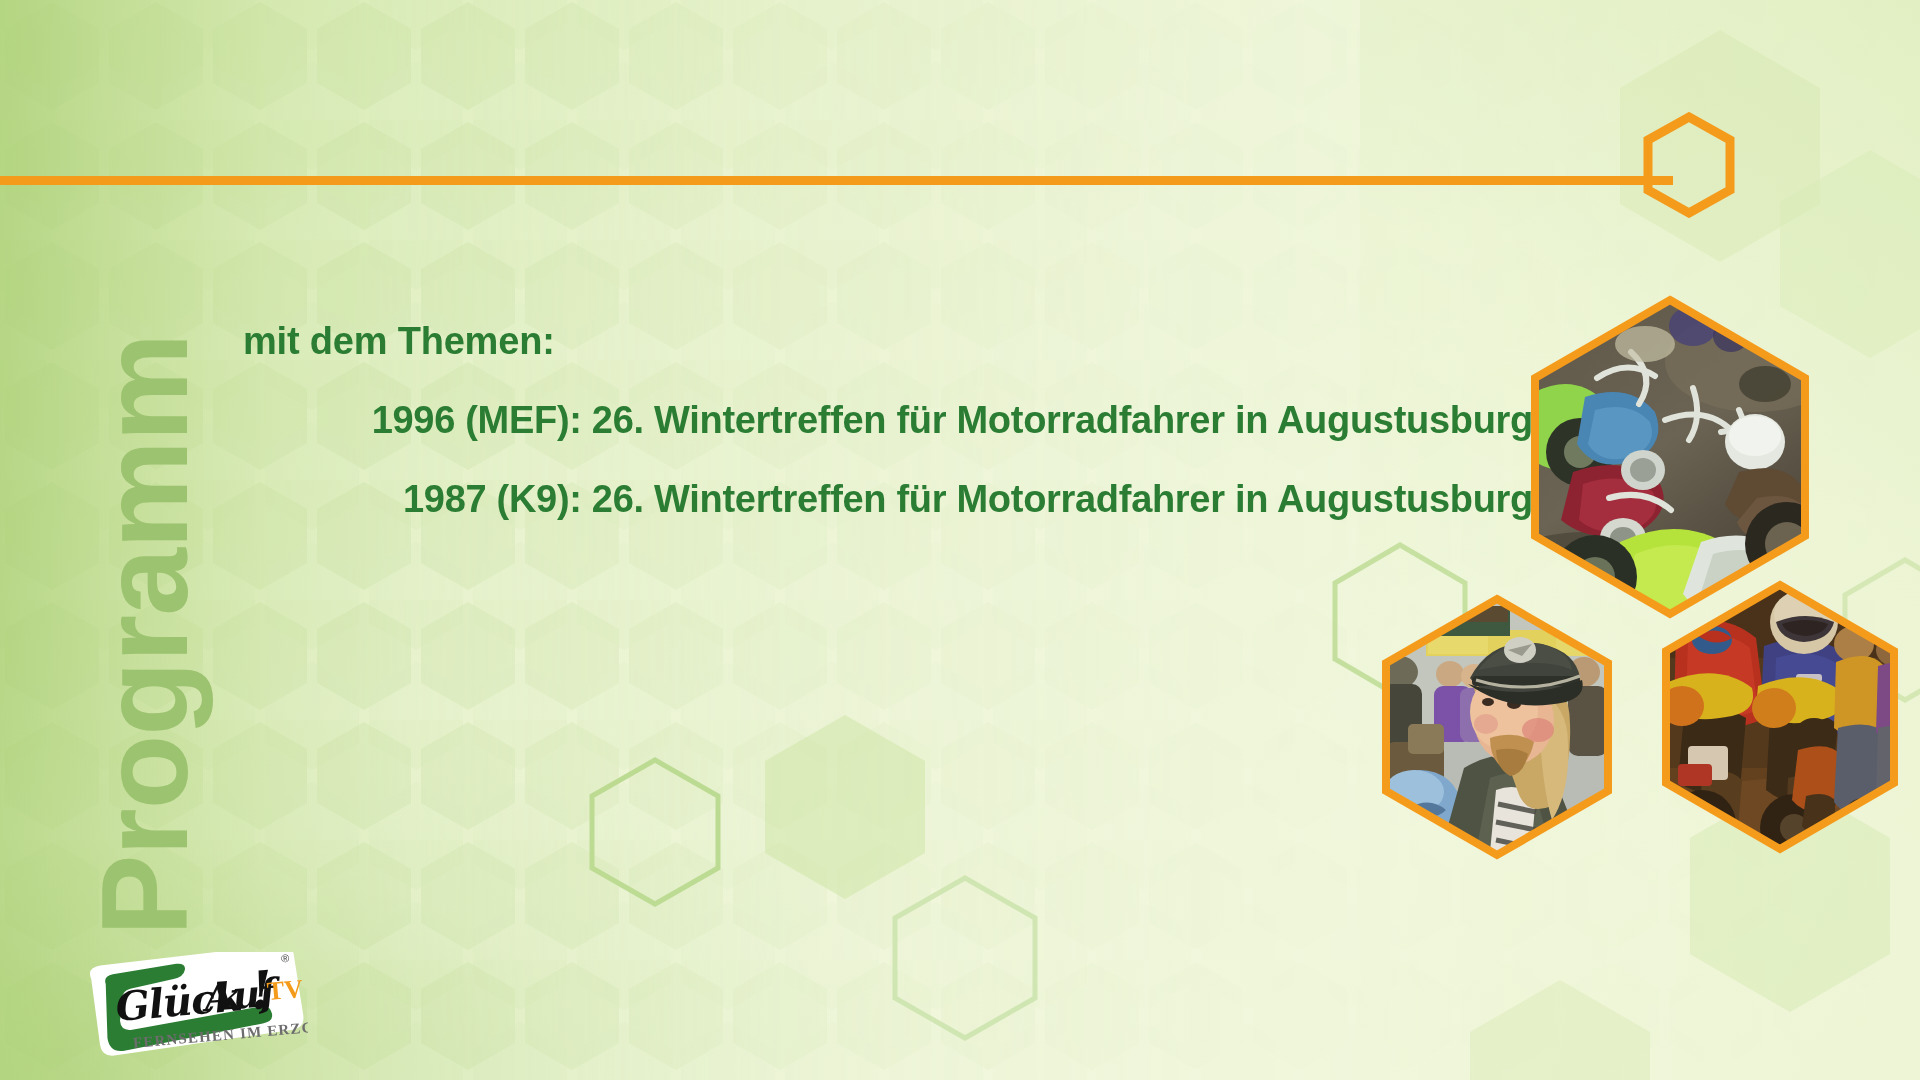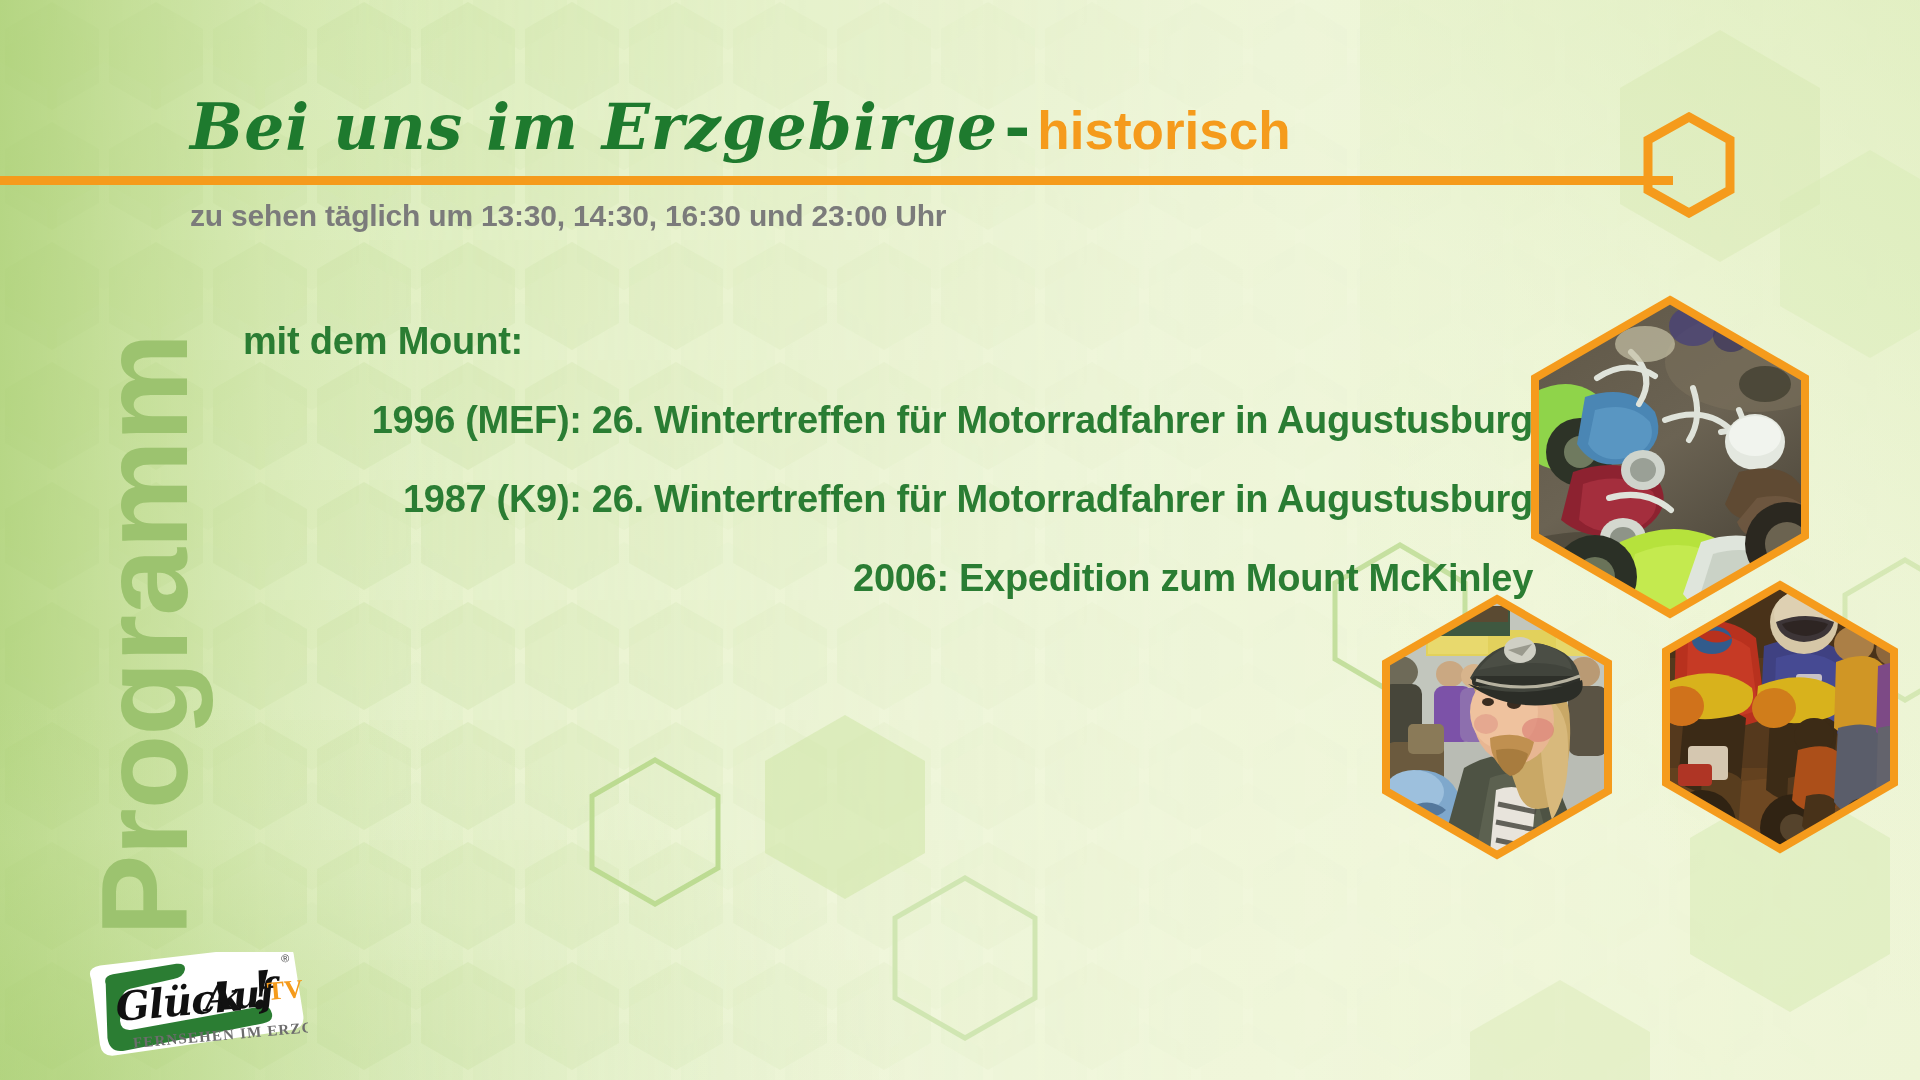--- a/index.html
+++ b/index.html
@@ -207,31 +207,26 @@
 
   <div class="vertical-word">Programm</div>
 
   <div class="rule"></div>
   <div class="rule-hex">
     <svg width="92" height="106" viewBox="0 0 92 106" xmlns="http://www.w3.org/2000/svg">
       <polygon points="46,5 87,28 87,78 46,101 5,78 5,28" fill="none" stroke="#f59b1c" stroke-width="9"></polygon>
     </svg>
   </div>
 
-  <div class="title">
-    <span class="t-main">Bei uns im Erzgebirge</span><span class="t-dash">-</span><span class="t-accent">historisch</span>
-  </div>
-
-  <div class="subtitle">zu sehen täglich um 13:30, 14:30, 16:30 und 23:00 Uhr</div>
+
 
   <div class="content">
-    <div class="lead">mit dem Mount:</div>
+    <div class="lead">mit dem Themen:</div>
     <div class="topic">1996 (MEF): 26. Wintertreffen für Motorradfahrer in Augustusburg</div>
     <div class="topic">1987 (K9): 26. Wintertreffen für Motorradfahrer in Augustusburg</div>
-    <div class="topic">2006: Expedition zum Mount McKinley</div>
   </div>
 
   <div class="hex-photo" style="left:1525px; top:292px;">
     <svg width="290" height="330" viewBox="0 0 290 330" xmlns="http://www.w3.org/2000/svg">
       <defs>
         <clipPath id="clipHex1">
           <polygon points="145,8 280,86 280,244 145,322 10,244 10,86"></polygon>
         </clipPath>
         <linearGradient id="g1bg" x1="0" y1="0" x2="0.6" y2="1">
           <stop offset="0%" stop-color="#5e5646"></stop>

